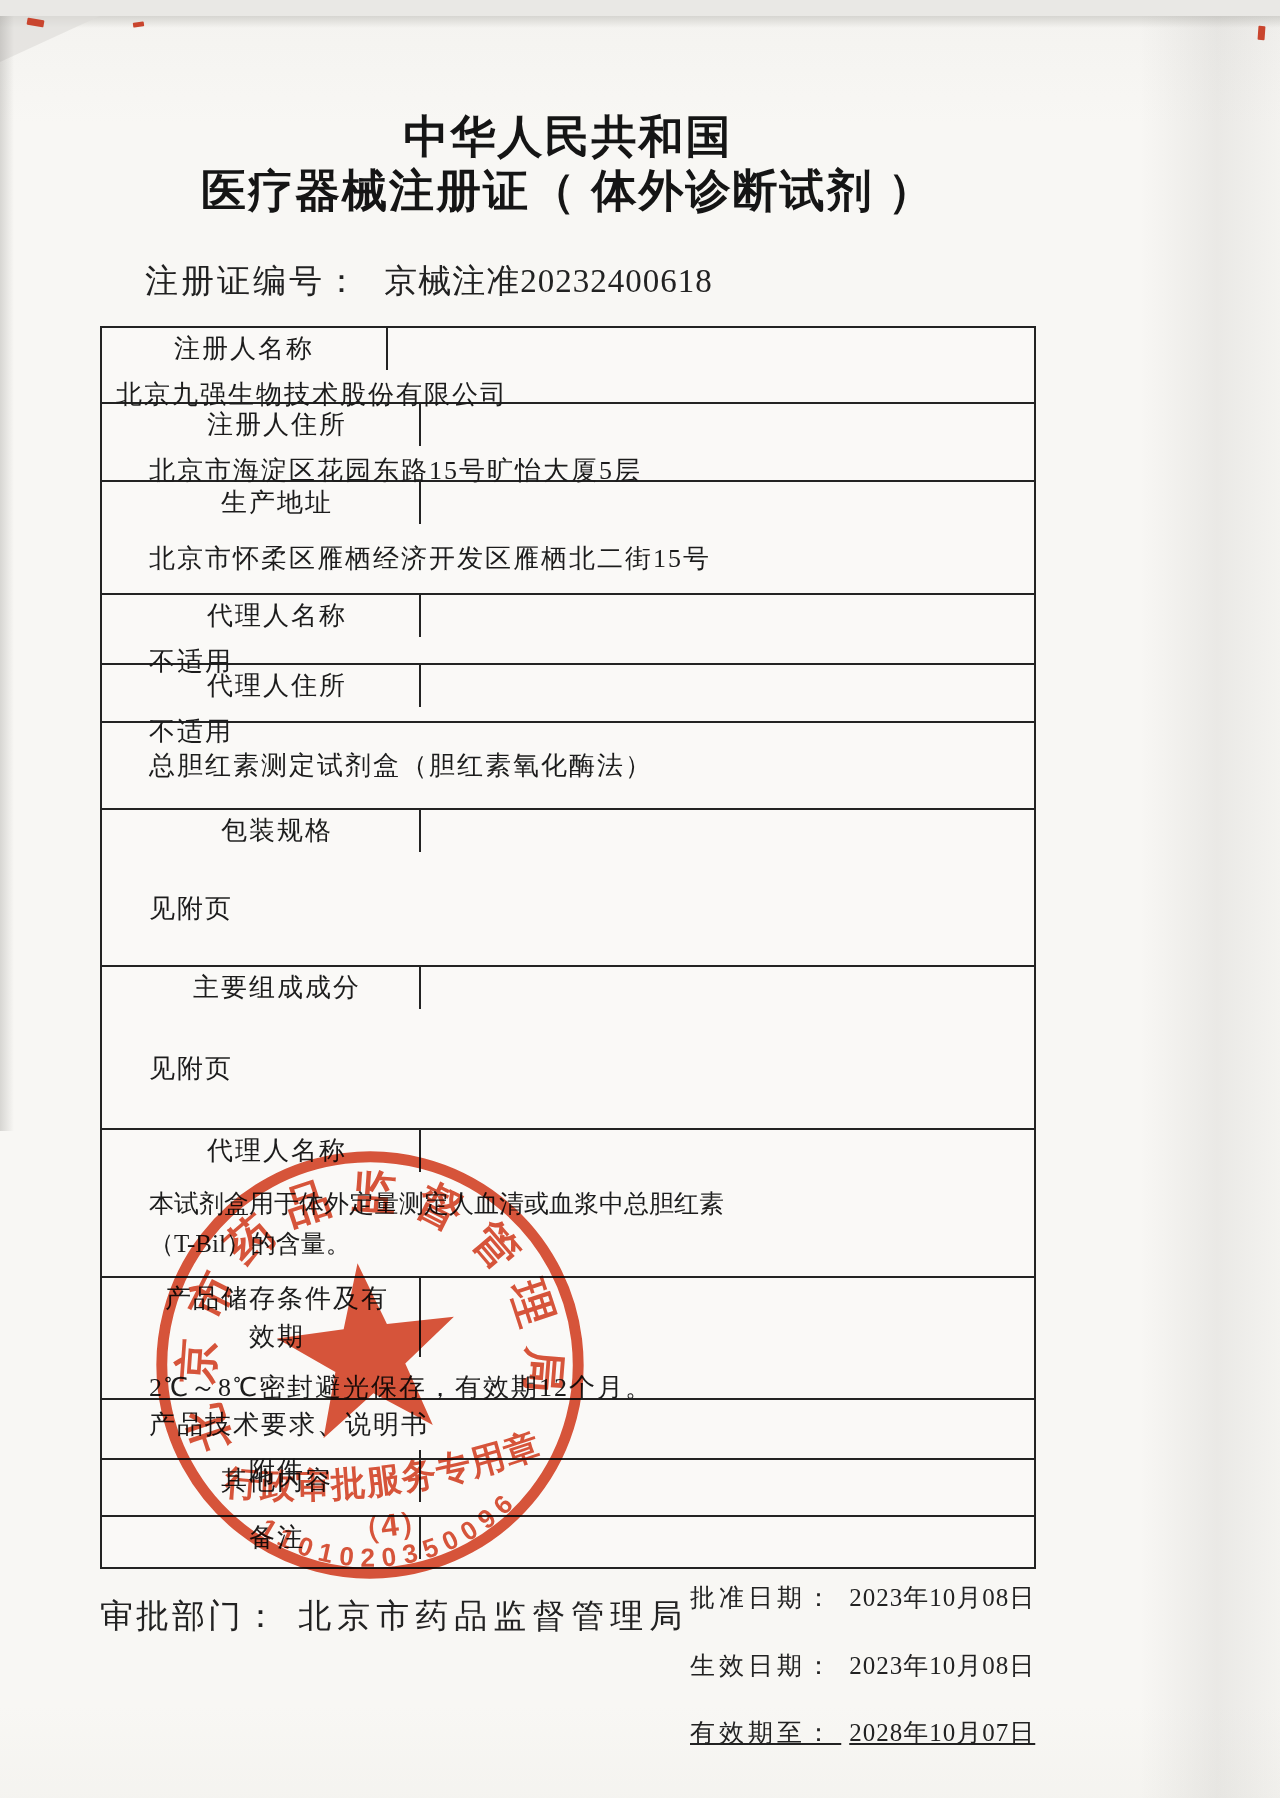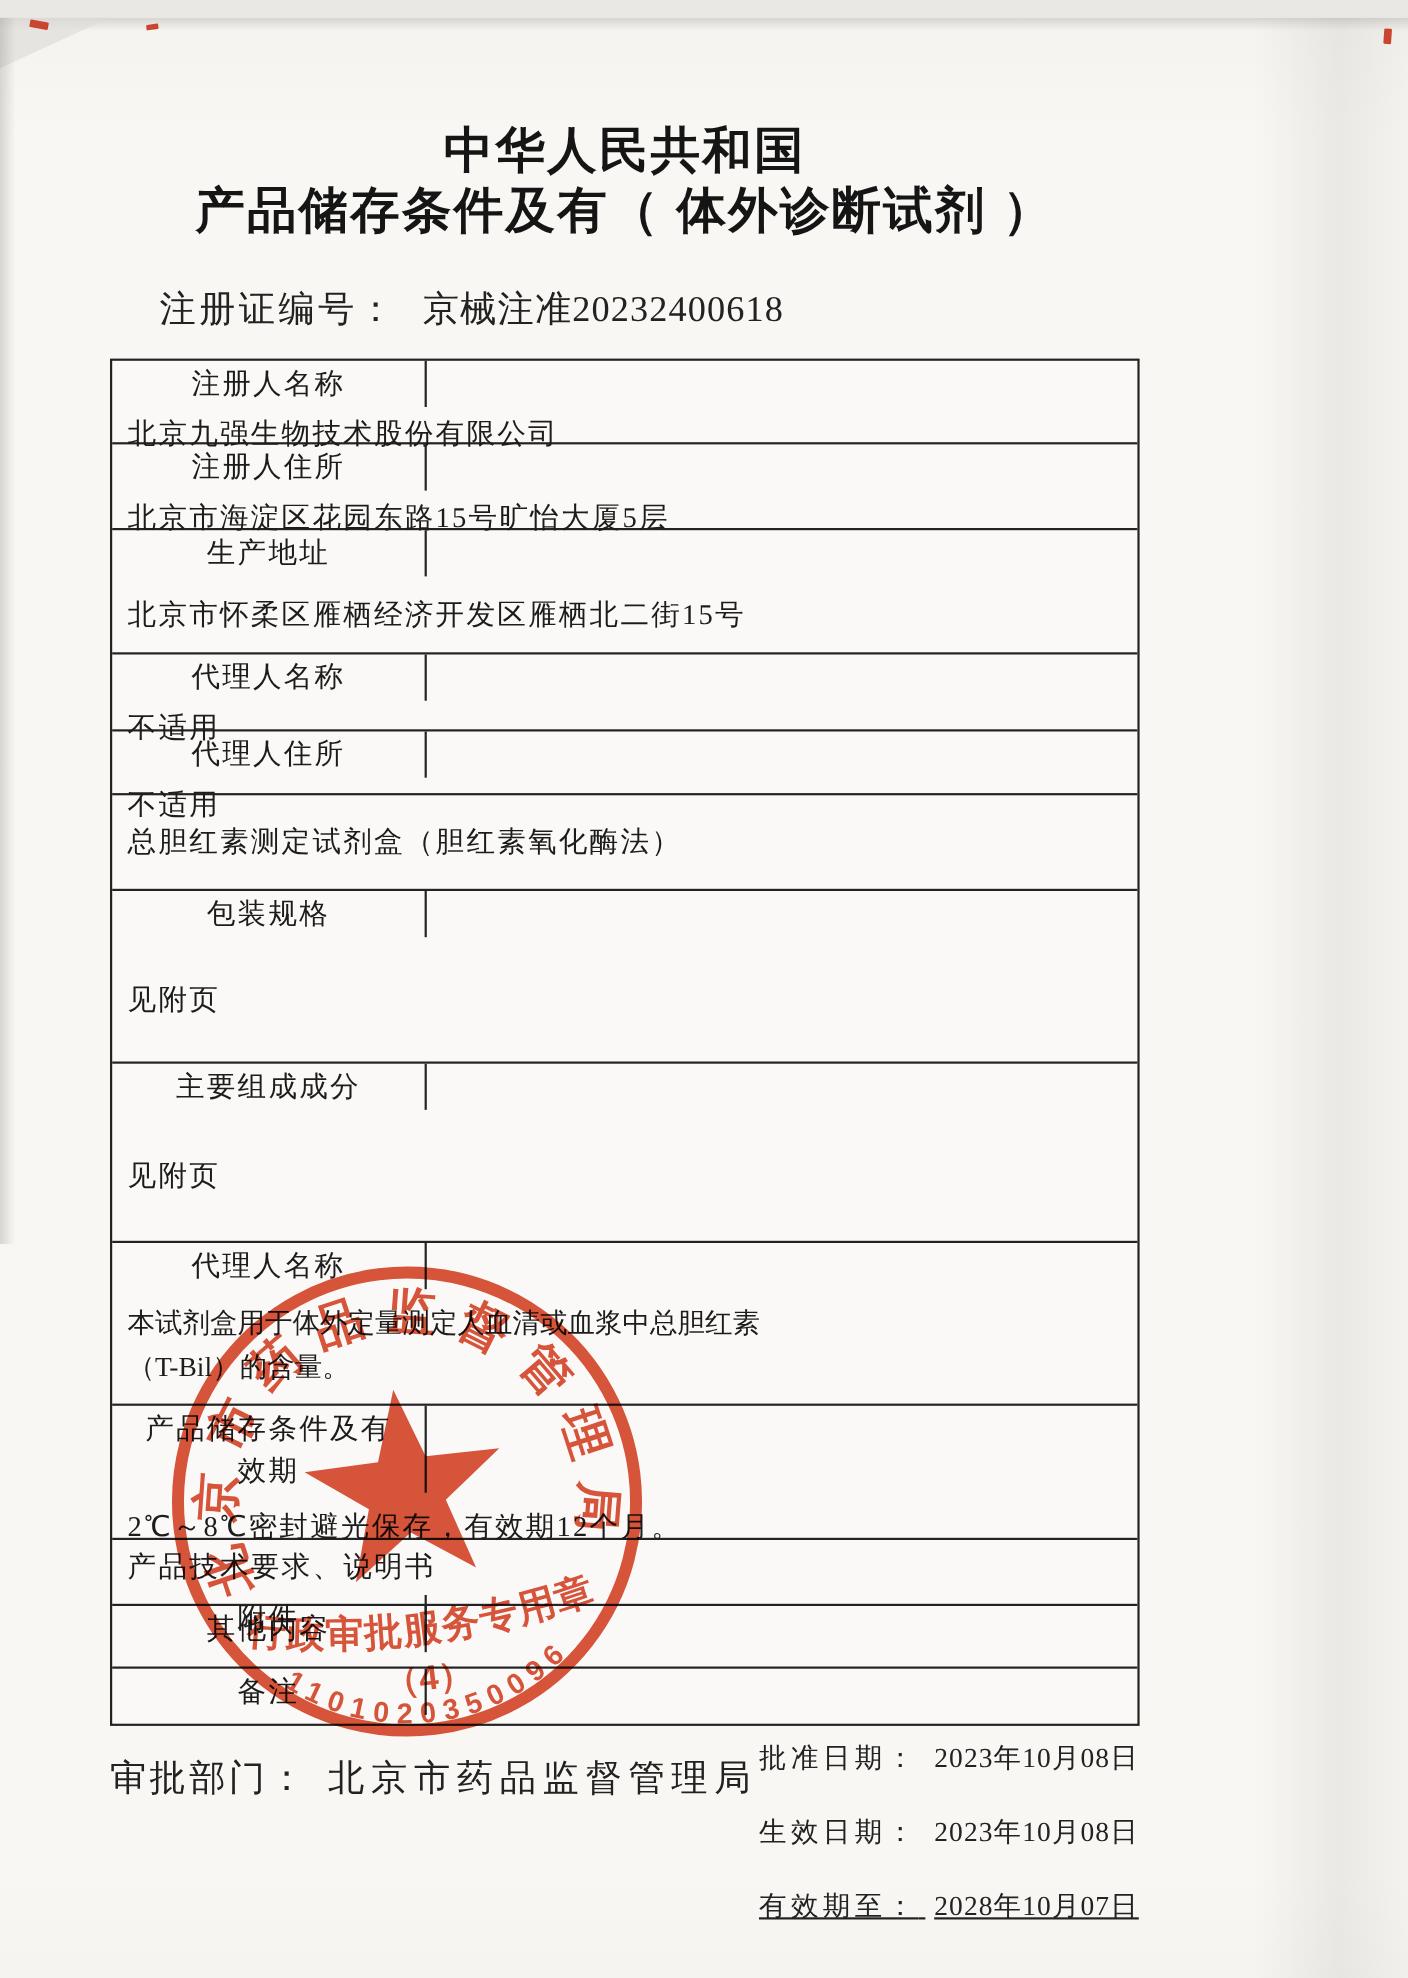--- a/index.html
+++ b/index.html
@@ -32,21 +32,21 @@
     font-size:45px;line-height:54px;letter-spacing:2px;color:#151515;}
   
   .regline{position:absolute;top:243px;left:145px;font-size:33px;letter-spacing:1px;color:#222;}
   .regline .lab{letter-spacing:3px;}
   .regline .num{margin-left:14px;}
 
   
   .cert-table{position:absolute;left:100px;top:310px;width:936px;
     border:2px solid #232323;box-sizing:border-box;background:rgba(255,255,255,.25);}
   .trow{display:flex;box-sizing:border-box;flex-direction:column;}
-  .trow + .trow{border-top:2px solid #232323;}
+  .trow + .trow{border-top:2px solid #232323;padding-left:33px;}
   .cell{box-sizing:border-box;display:flex;}
   .cell.lab{width:286px;border-right:2px solid #232323;
     align-items:center;justify-content:center;text-align:center;
     font-size:26px;letter-spacing:2px;white-space:pre-line;line-height:1.45;padding:2px 6px;}
   .cell.val{flex:1;align-items:center;padding:4px 14px;
     font-size:26px;letter-spacing:2px;white-space:pre-line;line-height:1.6;}
   .r1{height:74px}.r2{height:78px}.r3{height:113px}.r4{height:70px}.r5{height:58px}
   .r6{height:87px}.r7{height:157px}.r8{height:163px}.r9{height:148px}.r10{height:122px}
   .r11{height:60px}.r12{height:57px}.r13{height:52px}
   .r9 .val{font-size:25px;letter-spacing:0;}
@@ -76,21 +76,21 @@
   <div class="top-strip"></div>
   <div class="corner-tl"></div>
   <div class="left-band"></div>
   <div class="right-band"></div>
   <div class="red-mark a"></div>
   <div class="red-mark b"></div>
   <div class="red-mark c"></div>
 
   <div class="title">
     <div>中华人民共和国</div>
-    <div>产品储存条件及有（ 体外诊断试剂 ）</div>
+    <div>医疗器械注册证（ 体外诊断试剂 ）</div>
   </div>
 
   <div class="regline">
     <span class="lab">注册证编号：</span>
     <span class="num">京械注准20232400618</span>
   </div>
 
   <div class="cert-table">
     <div class="trow r1">
       <div class="cell lab">注册人名称</div>

